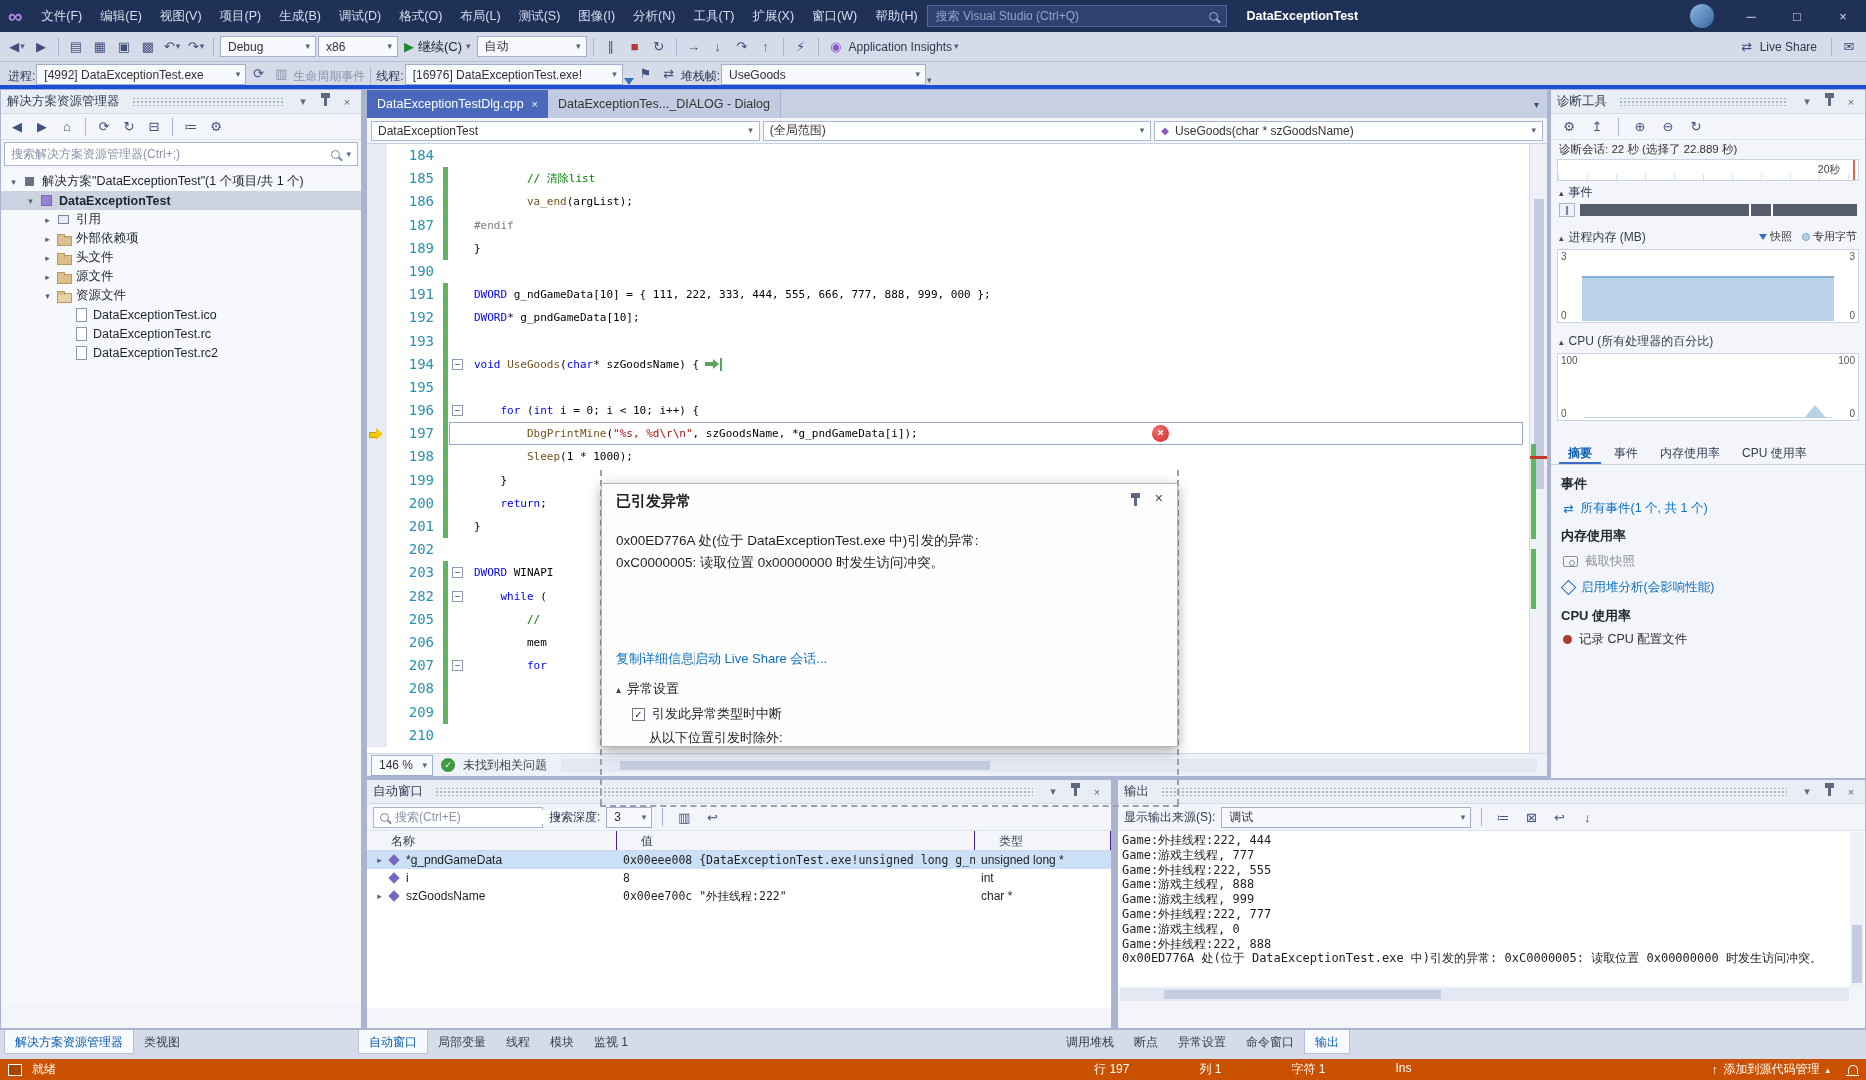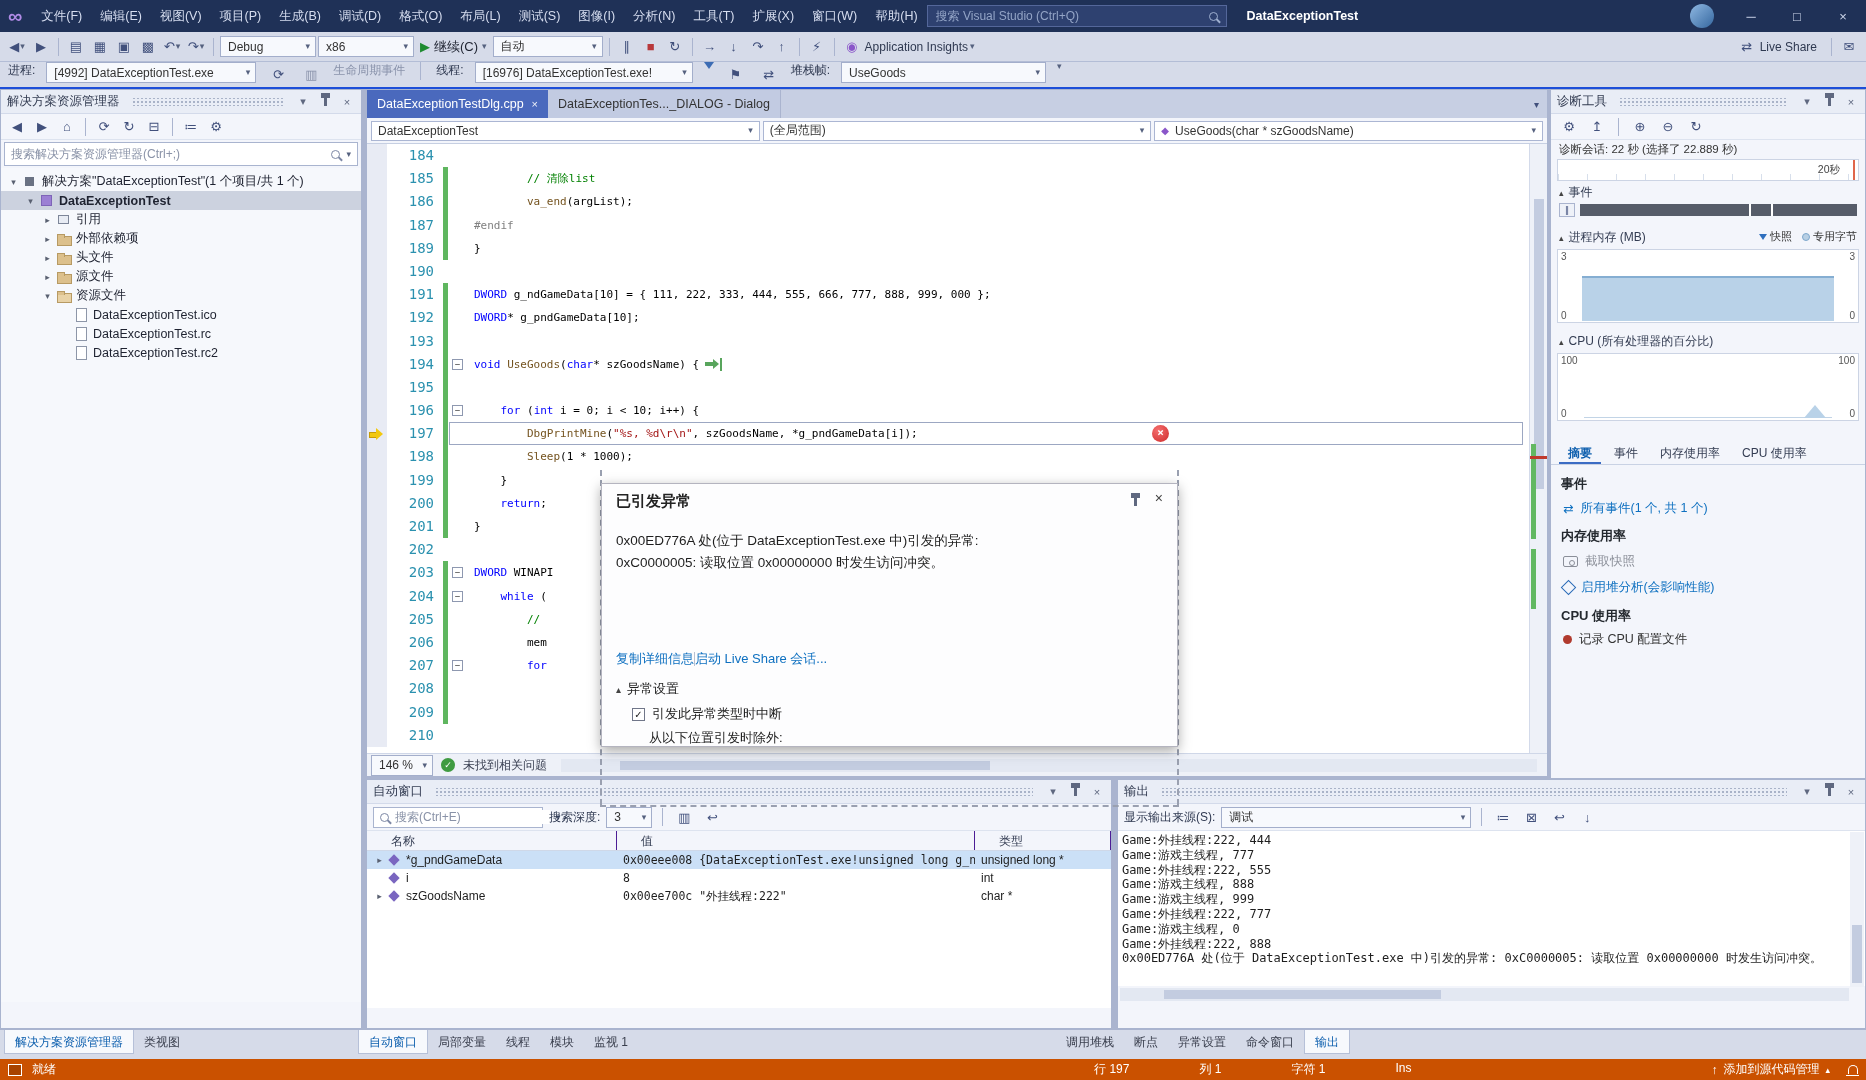--- a/index.html
+++ b/index.html
@@ -22,21 +22,21 @@
   .menu-item{padding:0 9px;font-size:12.5px;white-space:nowrap;cursor:default}
   #qsearch{width:300px;height:22px;background:#2e4170;border:1px solid #54679a;display:flex;align-items:center;padding:0 8px;margin-left:auto}
   #qsearch input{flex:1;background:transparent;border:none;outline:none;color:#c6cfe2;font-size:12px;font-family:inherit}
   #qsearch input::placeholder{color:#93a4c6}
   .win-title{font-size:12.5px;font-weight:bold;color:#fff;margin:0 20px;white-space:nowrap}
   .tb-spacer{flex:1}
   .avatar{width:24px;height:24px;border-radius:50%;background:linear-gradient(135deg,#8fb8e2,#35679f);margin:0 14px;flex:none}
   .win-btn{width:46px;height:32px;display:flex;align-items:center;justify-content:center;color:#cdd6ea;font-size:13px;flex:none}
   
   #toolbar{position:absolute;left:0;top:32px;width:1866px;height:30px;background:#d6dbe9;border-bottom:1px solid #b3bdd6;display:flex;align-items:center;padding:0 6px;gap:2px}
-  #debugbar{position:absolute;left:0;top:62px;width:1866px;height:27px;background:#d6dbe9;border-bottom:2px solid #1d4ed8;display:flex;align-items:flex-start;padding:0 8px;gap:11px;font-size:12px;color:#2f3951}
+  #debugbar{position:absolute;left:0;top:62px;width:1866px;height:27px;background:#d6dbe9;border-bottom:4px solid #1d4ed8;display:flex;align-items:flex-end;padding:0 8px;gap:1px;font-size:12px;color:#2f3951}
   .tb-icon{min-width:22px;height:24px;display:flex;align-items:center;justify-content:center;color:#41507c;font-size:13px;gap:1px}
   .tb-sep{width:1px;height:18px;background:#aab4cf;margin:0 4px;flex:none}
   .combo{height:21px;background:#f7f9fd;border:1px solid #a3aecb;display:flex;align-items:center;font-size:12px;color:#333;padding:0 5px 0 7px;gap:6px;white-space:nowrap}
   .combo .val{flex:1;overflow:hidden;white-space:nowrap}
   .green{color:#1d8a2f}.red{color:#b8383b}.purple{color:#8a56c9}
   .dim{color:#8a93ab}
   .funnel{width:0;height:0;border-left:5px solid transparent;border-right:5px solid transparent;border-top:7px solid #3c6cb4;display:inline-block}
   
   .panel{position:absolute;background:#f3f5fb;border:1px solid #a9b4cf}
   .panel-header{height:24px;display:flex;align-items:center;padding:0 6px;background:#e9edf6;font-size:12.5px;color:#333c52;border-bottom:1px solid #d3daea;gap:6px}
@@ -257,21 +257,21 @@
       </span>
     <span class="tb-icon">
         <span>↷</span>
         <span class="caret">▾</span>
       </span>
     <span class="tb-sep"></span>
     <div class="combo" style="width:96px">
         <span class="val">Debug</span>
         <span class="caret">▾</span>
       </div>
-    <div class="combo" style="width:96px">
+    <div class="combo" style="width:80px">
         <span class="val">x86</span>
         <span class="caret">▾</span>
       </div>
     <span class="tb-icon" style="gap:4px;padding:0 4px">
       <span class="green">▶</span>
       <span style="color:#1e2230">继续(C)</span>
       <span class="caret">▾</span>
     </span>
     <div class="combo" style="width:110px">
         <span class="val">自动</span>
@@ -576,21 +576,21 @@
             <div class="bp-margin"></div>
             <div class="ln">203</div>
             <div class="chg on"></div>
             <div class="fold">
               <span class="foldbox">−</span>
             </div>
             <div class="code-text"><span class="tok-kw">DWORD</span><span class="tok-pl"> WINAPI</span></div>
           </div>
           <div class="code-row">
             <div class="bp-margin"></div>
-            <div class="ln">204</div>
+            <div class="ln">282</div>
             <div class="chg on"></div>
             <div class="fold">
               <span class="foldbox">−</span>
             </div>
             <div class="code-text"><span class="tok-pl">    </span><span class="tok-kw">while</span><span class="tok-pl"> (</span></div>
           </div>
           <div class="code-row">
             <div class="bp-margin"></div>
             <div class="ln">205</div>
             <div class="chg on"></div>

